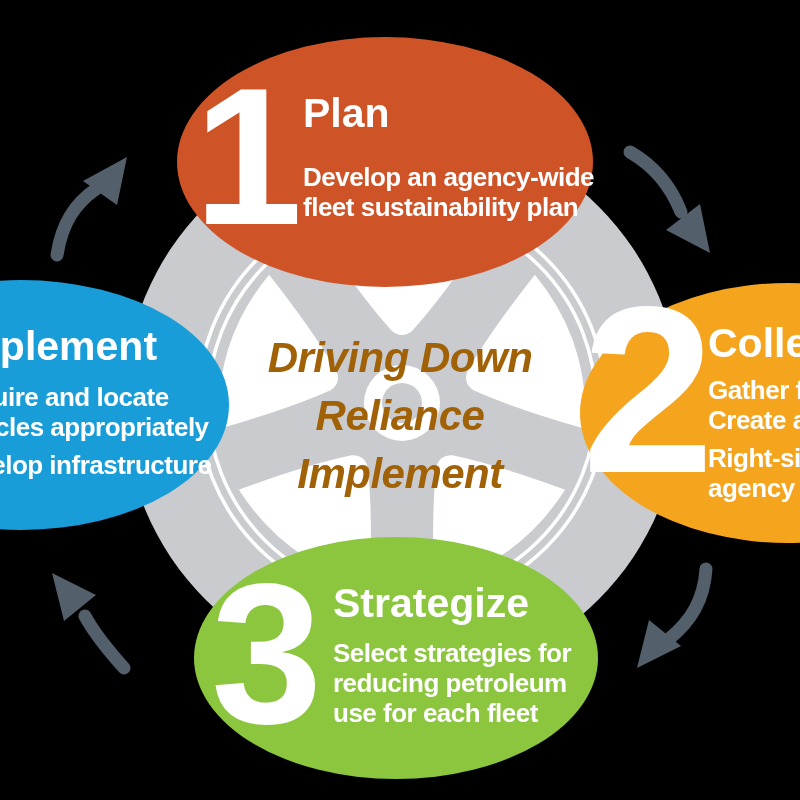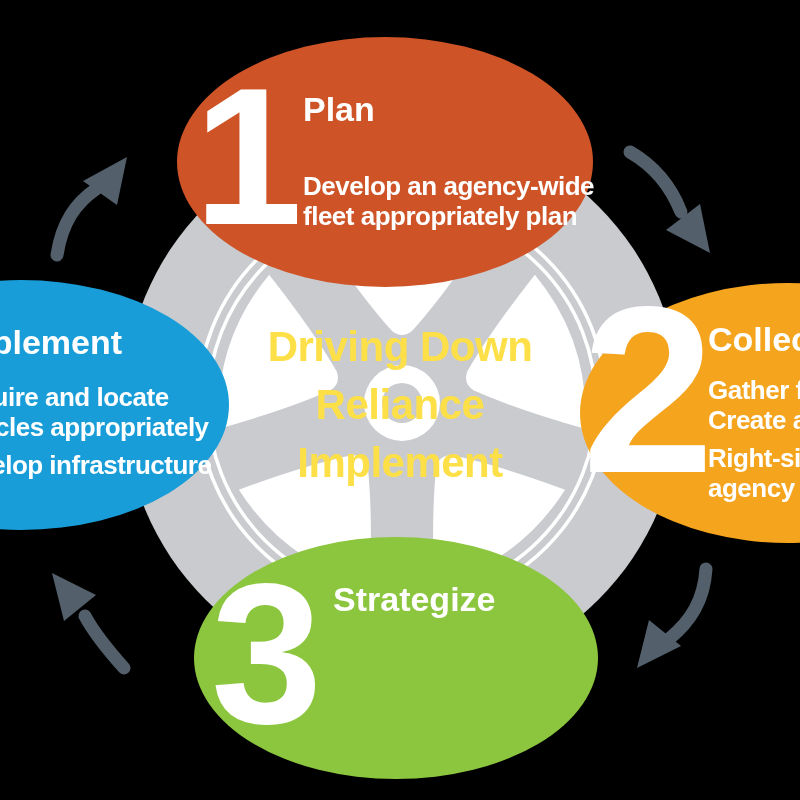--- a/index.html
+++ b/index.html
@@ -10,34 +10,34 @@
   .stage svg{position:absolute;left:0;top:0;}
   .ellipse{position:absolute;border-radius:50%;}
   #e1{left:177px;top:37px;width:416px;height:250px;}
   #e2{left:580px;top:283px;width:416px;height:260px;}
   #e3{left:194px;top:537px;width:404px;height:242px;}
   #e4{left:-187px;top:280px;width:416px;height:250px;}
   .num{position:absolute;color:#fff;font-weight:bold;line-height:1;letter-spacing:-2px;}
   #e1-num{left:194px;top:59px;font-size:195px;}
   #e2-num{left:582px;top:271px;font-size:238px;}
   #e3-num{left:211px;top:554px;font-size:200px;}
-  .title{position:absolute;color:#fff;font-weight:bold;font-size:34px;line-height:1.1;white-space:nowrap;}
+  .title{position:absolute;color:#fff;font-weight:bold;font-size:41px;line-height:1.1;white-space:nowrap;}
   #e1-title{left:303px;top:91px;}
   #e2-title{left:708px;top:321px;}
   #e3-title{left:333px;top:581px;}
   #e4-title{left:-48px;top:324px;}
   .body{position:absolute;color:#fff;font-weight:bold;font-size:26px;line-height:30px;letter-spacing:-0.5px;white-space:nowrap;}
-  #e1-body{left:303px;top:171px;}
+  #e1-body{left:303px;top:162px;}
   #e2-body{left:708px;top:375px;}
   #e3-body{left:333px;top:638px;}
   #e4-body{left:-55px;top:382px;}
   .line.gap{margin-top:8px;}
   #center-label{
-    position:absolute;left:160px;top:318px;width:480px;text-align:center;
-    font-size:42px;line-height:58px;font-weight:bold;color:#fde047;letter-spacing:-0.5px;
+    position:absolute;left:160px;top:329px;width:480px;text-align:center;
+    font-size:42px;line-height:58px;font-weight:bold;color:#a16207;letter-spacing:-0.5px;font-style:italic;
   }
 </style>
 </head>
 <body>
 
 <div class="stage">
 
   <svg width="800" height="800" viewBox="0 0 800 800">
     <g>
       <circle cx="402" cy="403" r="278" fill="#c9cbce"></circle>
@@ -60,34 +60,39 @@
 
   <div class="ellipse" id="e1" style="background-color: rgb(206, 83, 39);"></div>
   <div class="ellipse" id="e2" style="background-color: rgb(245, 164, 30);"></div>
   <div class="ellipse" id="e3" style="background-color: rgb(140, 198, 63);"></div>
   <div class="ellipse" id="e4" style="background-color: rgb(25, 157, 216);"></div>
 
   <div class="num" id="e1-num">1</div>
   <div class="title" id="e1-title">Plan</div>
   <div class="body" id="e1-body">
     <div class="line">Develop an agency-wide</div>
-    <div class="line">fleet appropriately plan</div>
+    <div class="line">fleet sustainability plan</div>
   </div>
 
   <div class="num" id="e2-num">2</div>
   <div class="title" id="e2-title">Collect</div>
   <div class="body" id="e2-body">
     <div class="line">Gather fleet data</div>
     <div class="line">Create a baseline</div>
     <div class="line gap">Right-size to meet</div>
     <div class="line">agency needs</div>
   </div>
 
   <div class="num" id="e3-num">3</div>
   <div class="title" id="e3-title">Strategize</div>
+  <div class="body" id="e3-body">
+    <div class="line">Select strategies for</div>
+    <div class="line">reducing petroleum</div>
+    <div class="line">use for each fleet</div>
+  </div>
 
   <div class="title" id="e4-title">Implement</div>
   <div class="body" id="e4-body">
     <div class="line">Acquire and locate</div>
     <div class="line">vehicles appropriately</div>
     <div class="line gap">Develop infrastructure</div>
   </div>
 
   <div id="center-label">
     <div>Driving Down</div>

